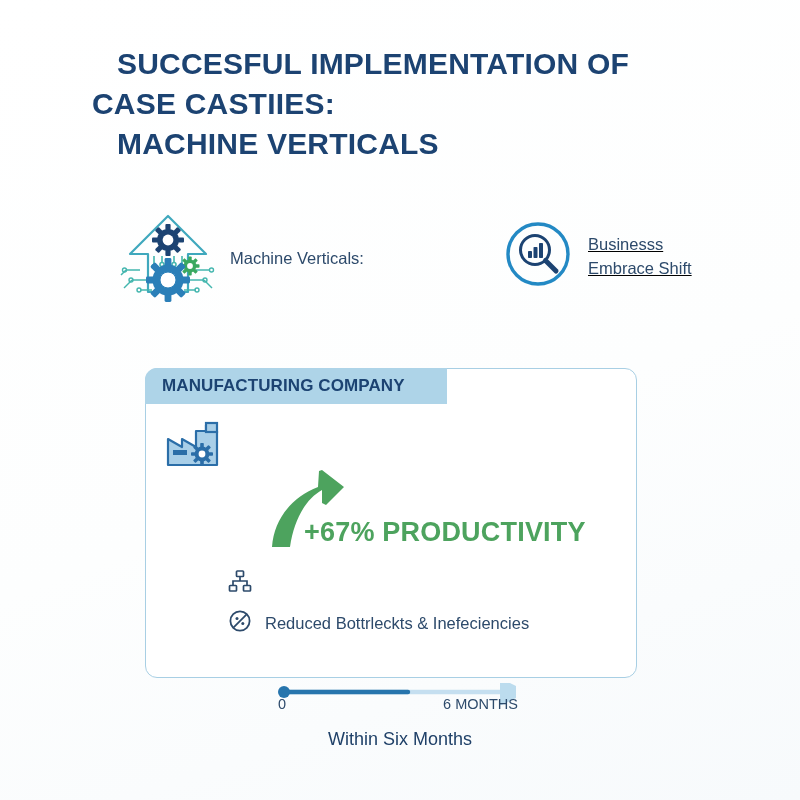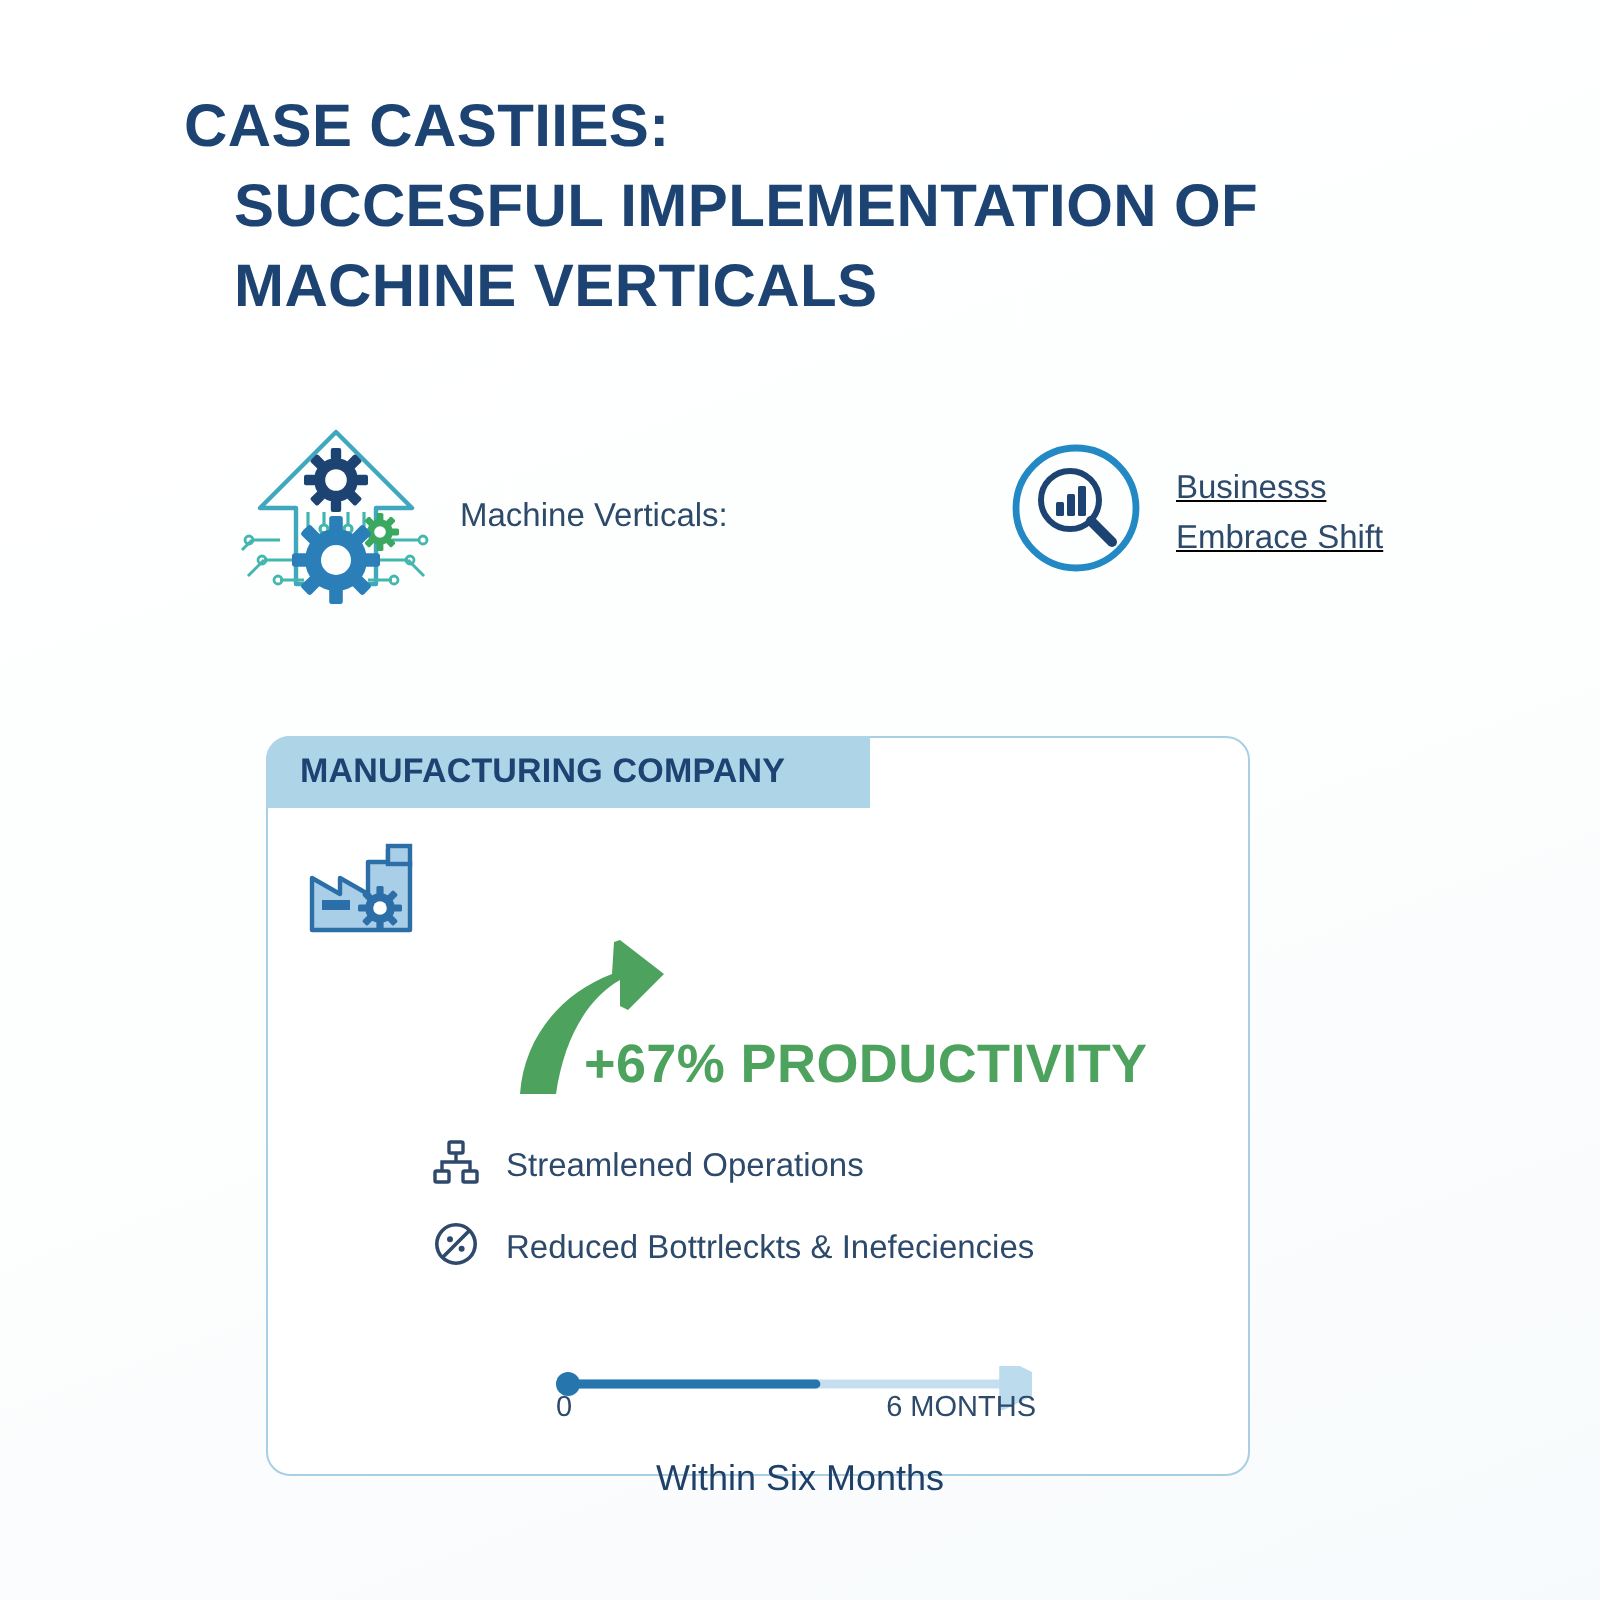--- a/index.html
+++ b/index.html
@@ -60,24 +60,24 @@
   .feature-text {
     font-size: 16.5px;
     line-height: 1.48;
     color: #2d4a6b;
     white-space: nowrap;
   }
 
   
   .card {
     position: absolute;
-    left: 133px;
+    left: 145px;
     top: 368px;
     width: 492px;
-    height: 370px;
+    height: 310px;
     border: 1.4px solid #a8cfe4;
     border-radius: 12px;
     background: #ffffff;
     box-sizing: border-box;
   }
   .card-banner {
     position: absolute;
     left: -1px;
     top: -1px;
     width: 302px;
@@ -183,22 +183,22 @@
     font-size: 18px;
     color: #1f4068;
   }
 </style>
 </head>
 <body>
 
 <div class="canvas">
 
   <div class="title-block">
+    <div class="title-line indent">SUCCESFUL IMPLEMENTATION OF</div>
     <div class="title-line">CASE CASTIIES:</div>
-    <div class="title-line indent">SUCCESFUL IMPLEMENTATION OF</div>
     <div class="title-line indent">MACHINE VERTICALS</div>
   </div>
 
   <div class="feature-row">
 
     <div class="feature f1">
       <span class="feature-icon">
         <svg width="96" height="92" viewBox="0 0 96 92">
 
           <path d="M48 6 L86 44 L68 44 L68 82 L28 82 L28 44 L10 44 Z" fill="none" stroke="#3fa8bd" stroke-width="2.2" stroke-linejoin="round"></path>
@@ -347,21 +347,20 @@
     <div class="bullets">
       <div class="bullet">
         <span class="bullet-icon">
           <svg width="24" height="24" viewBox="0 0 24 24">
             <rect x="8.5" y="2" width="7" height="5.5" rx="0.8" fill="none" stroke="#2d4a6b" stroke-width="1.7"></rect>
             <rect x="1.5" y="16.5" width="7" height="5.5" rx="0.8" fill="none" stroke="#2d4a6b" stroke-width="1.7"></rect>
             <rect x="15.5" y="16.5" width="7" height="5.5" rx="0.8" fill="none" stroke="#2d4a6b" stroke-width="1.7"></rect>
             <path d="M12 7.5 V12 M5 16.5 V12 H19 V16.5" fill="none" stroke="#2d4a6b" stroke-width="1.7"></path>
           </svg>
         </span>
-        <span class="bullet-label">Streamlened Operations</span>
       </div>
       <div class="bullet">
         <span class="bullet-icon">
           <svg width="24" height="24" viewBox="0 0 24 24">
             <circle cx="12" cy="12" r="9.6" fill="none" stroke="#2d4a6b" stroke-width="1.8"></circle>
             <path d="M5.4 18.6 L18.6 5.4" stroke="#2d4a6b" stroke-width="1.8"></path>
             <circle cx="9" cy="9.6" r="1.5" fill="#2d4a6b"></circle>
             <circle cx="14.8" cy="14.4" r="1.5" fill="#2d4a6b"></circle>
           </svg>
         </span>

